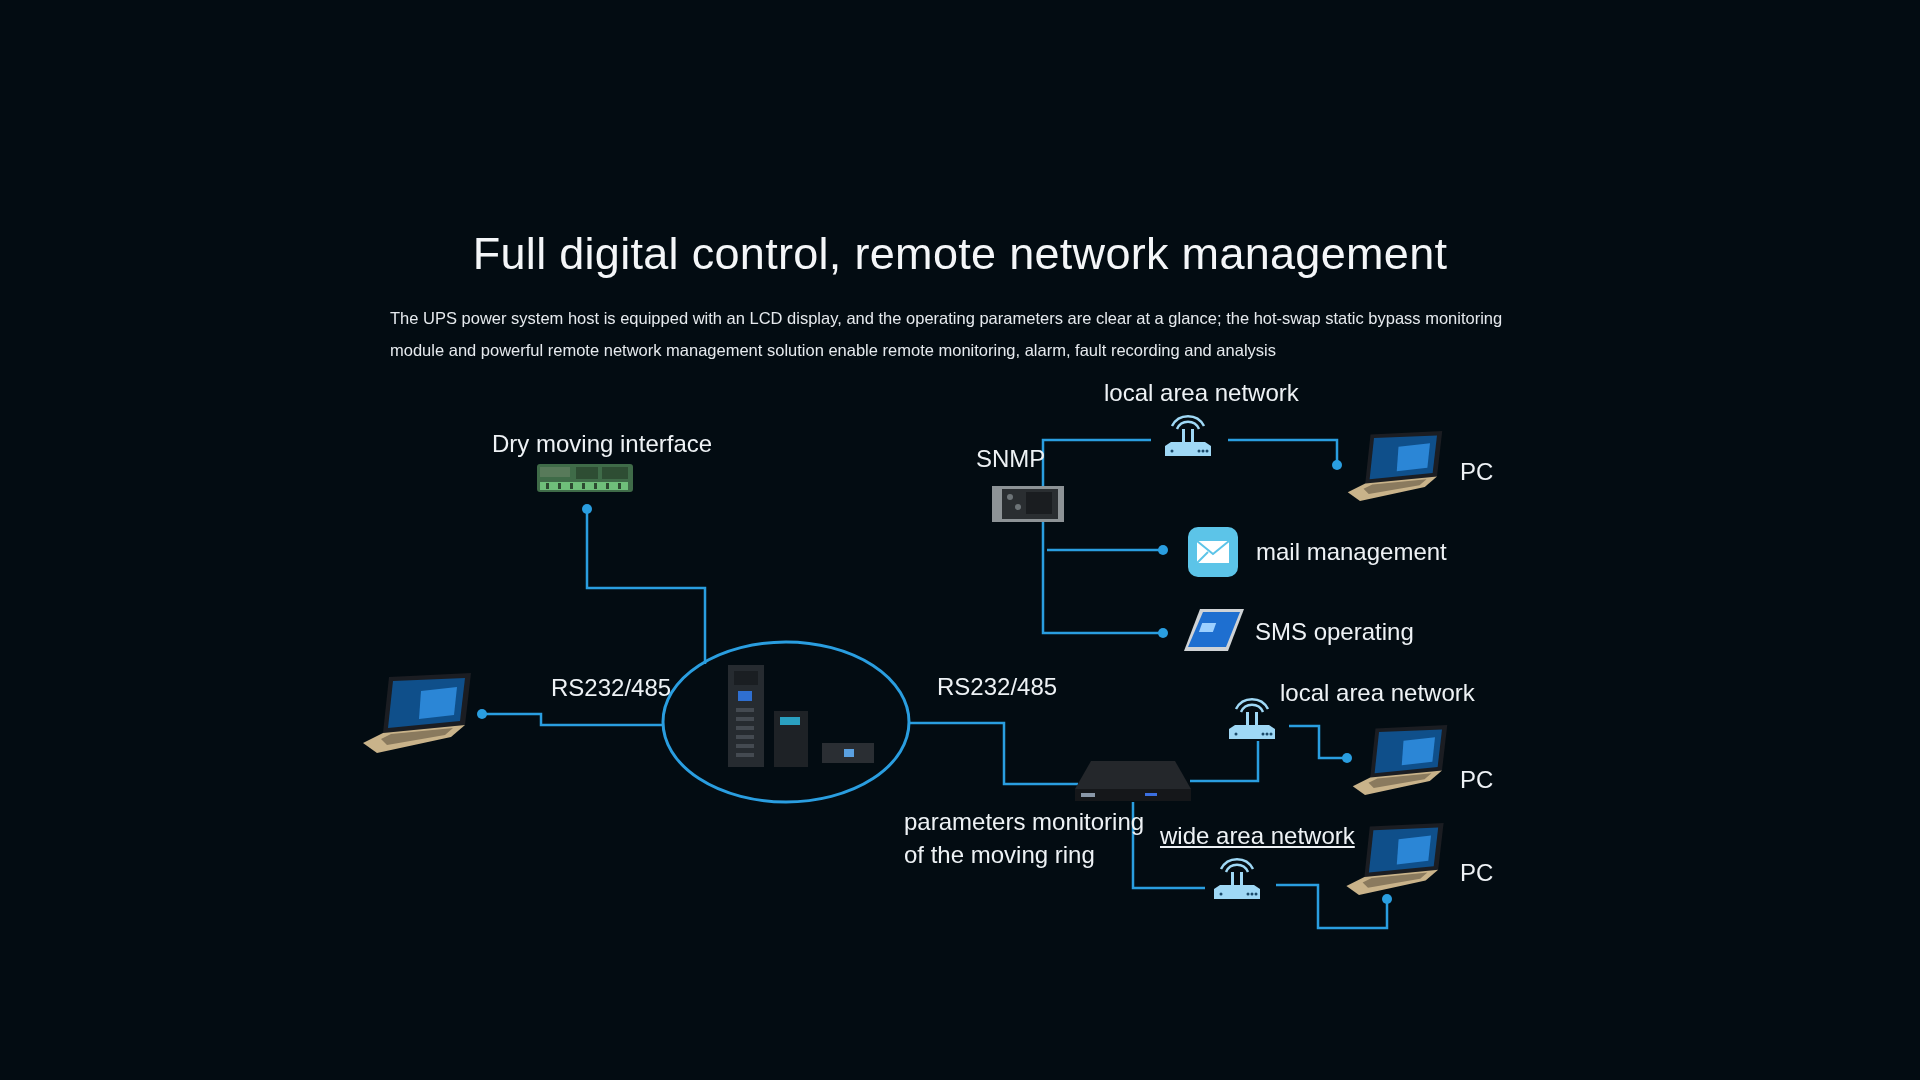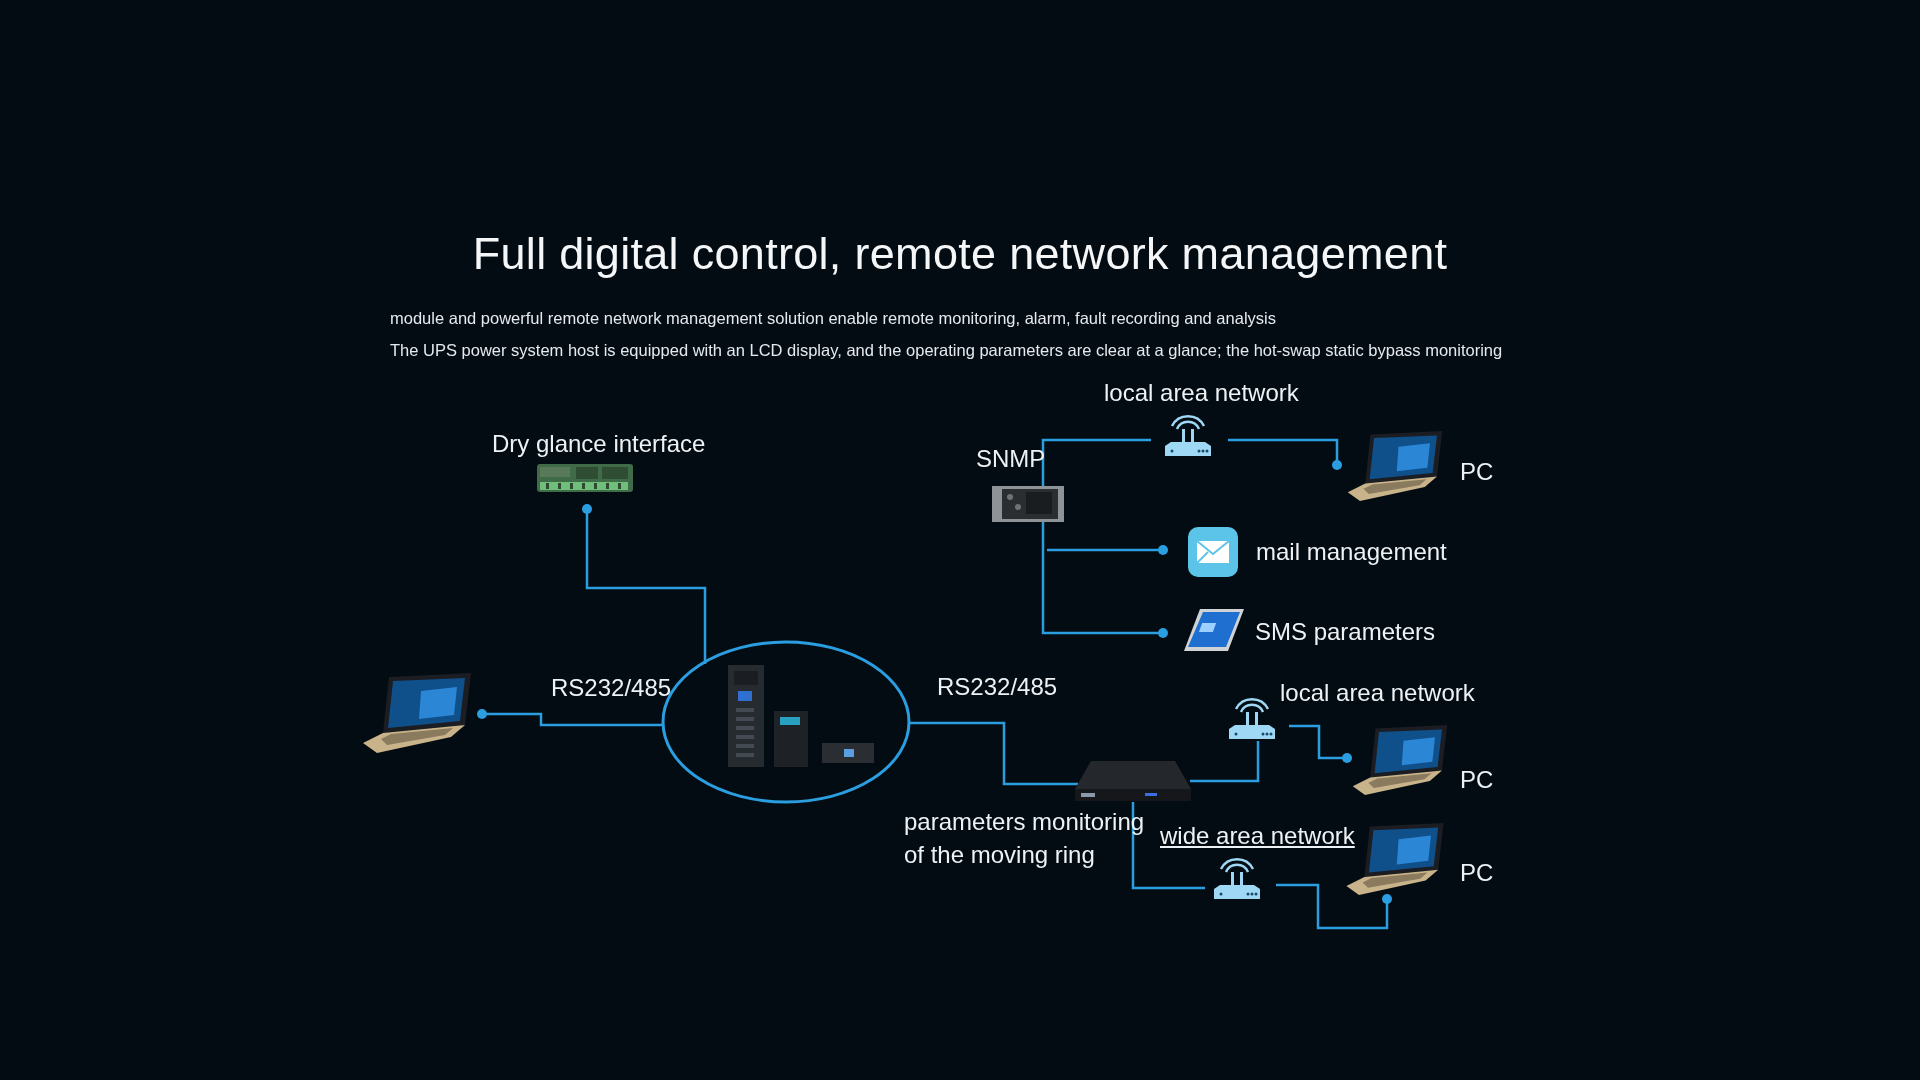--- a/index.html
+++ b/index.html
@@ -9,22 +9,22 @@
   .desc { position:absolute; left:390px; width:1180px; top:302px; font-size:16.5px; line-height:32px; color:#e6eaee; }
   .lbl { position:absolute; font-size:24px; color:#eef2f5; white-space:nowrap; }
   svg.diagram { position:absolute; left:0; top:0; }
   .node { position:absolute; }
 </style>
 </head>
 <body>
 
 <div class="title">Full digital control, remote network management</div>
 <div class="desc">
+  <div>The UPS power system host is equipped with an LCD display, and the operating parameters are clear at a glance; the hot-swap static bypass monitoring</div>
   <div>module and powerful remote network management solution enable remote monitoring, alarm, fault recording and analysis</div>
-  <div>The UPS power system host is equipped with an LCD display, and the operating parameters are clear at a glance; the hot-swap static bypass monitoring</div>
 </div>
 
 <svg class="diagram" width="1920" height="1080">
   <g fill="none" stroke="#2a9ee0" stroke-width="2.5">
 
     <polyline points="587,509 587,588 705,588 705,664"></polyline>
 
     <polyline points="482,714 541,714 541,725 664,725"></polyline>
 
     <ellipse cx="786" cy="722" rx="123" ry="80" stroke-width="3"></ellipse>
@@ -45,21 +45,21 @@
     <circle cx="587" cy="509" r="5"></circle>
     <circle cx="482" cy="714" r="5"></circle>
     <circle cx="1347" cy="758" r="5"></circle>
     <circle cx="1387" cy="899" r="5"></circle>
     <circle cx="1337" cy="465" r="5"></circle>
     <circle cx="1163" cy="550" r="5"></circle>
     <circle cx="1163" cy="633" r="5"></circle>
   </g>
 </svg>
 
-<div class="lbl" style="left:492px; top:430px;">Dry glance interface</div>
+<div class="lbl" style="left:492px; top:430px;">Dry moving interface</div>
 <svg class="node" style="left:536px; top:462px;" width="98" height="32">
   <rect x="1" y="2" width="96" height="28" rx="3" fill="#3f6b48"></rect>
   <rect x="4" y="5" width="30" height="10" fill="#587a5a"></rect>
   <rect x="40" y="5" width="22" height="12" fill="#2e4d33"></rect>
   <rect x="66" y="5" width="26" height="12" fill="#2e4d33"></rect>
   <g fill="#6fbf7a">
       <rect x="4" y="20" width="88" height="8"></rect>
     </g>
   <g fill="#2d4a31">
       <rect x="10" y="21" width="3" height="6"></rect>
@@ -199,13 +199,13 @@
   <polyline points="9,14 25,27 41,14" fill="none" stroke="#5cc4e8" stroke-width="2"></polyline>
   <polyline points="9,36 20,25 M41,36 30,25" fill="none" stroke="#5cc4e8" stroke-width="2"></polyline>
 </svg>
 <div class="lbl" style="left:1256px; top:538px;text-align:center;">mail management</div>
 
 <svg class="node" style="left:1182px; top:607px;" width="64" height="46">
   <polygon points="18,2 62,2 46,44 2,44" fill="#cfd3d6"></polygon>
   <polygon points="21,5 58,5 44,40 6,40" fill="#1e6fd0"></polygon>
   <rect x="26" y="16" width="14" height="9" fill="#9cd0ff" transform="skewX(-20)"></rect>
 </svg>
-<div class="lbl" style="left:1255px; top:618px;">SMS parameters</div>
+<div class="lbl" style="left:1255px; top:618px;">SMS operating</div>
 
 </body></html>

